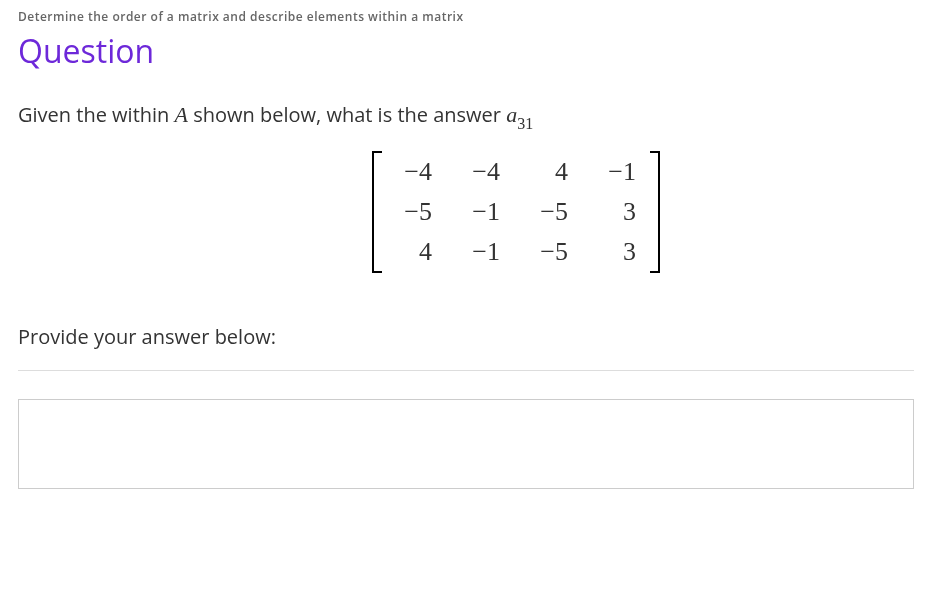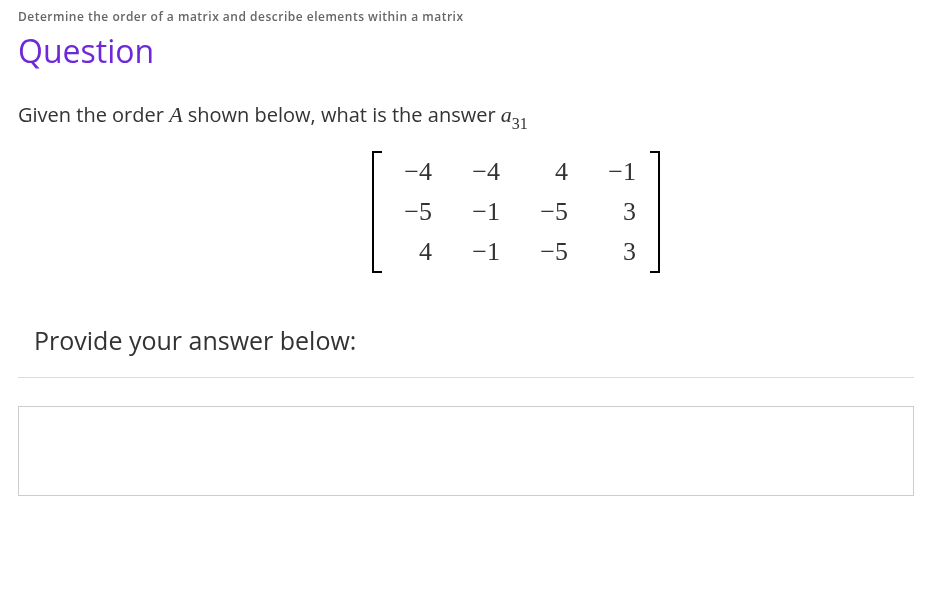--- a/index.html
+++ b/index.html
@@ -77,24 +77,23 @@
       grid-template-columns: repeat(4, auto);
       column-gap: 32px;
       row-gap: 10px;
       padding: 6px 14px;
     }
     .matrix-cell {
       text-align: right;
       min-width: 36px;
     }
     .prompt-text {
-      font-size: 25px;
+      font-size: 20px;
       color: #333;
       margin-bottom: 20px;
-      margin-left: 16px;
     }
     .divider {
       border: none;
       border-top: 1px solid #ddd;
       margin: 14px 0 28px 0;
     }
     .answer-input {
       width: 896px;
       height: 90px;
       border: 1px solid #ccc;
@@ -110,21 +109,21 @@
     }
   </style>
 </head>
 <body>
 
 <div class="container">
   <div class="topic">Determine the order of a matrix and describe elements within a matrix</div>
   <h1 class="question-heading">Question</h1>
 
   <div class="question-text">
-    <span>Given the order </span><span class="math-var">A</span><span> shown below, what is the answer </span><span class="math-var">a</span><span class="math-sub">31</span>
+    <span>Given the within </span><span class="math-var">A</span><span> shown below, what is the answer </span><span class="math-var">a</span><span class="math-sub">31</span>
   </div>
 
   <div class="matrix-area">
     <div class="matrix">
       <div class="bracket-left"></div>
       <div class="matrix-body">
         <div class="matrix-cell">−4</div>
         <div class="matrix-cell">−4</div>
         <div class="matrix-cell">4</div>
         <div class="matrix-cell">−1</div>

